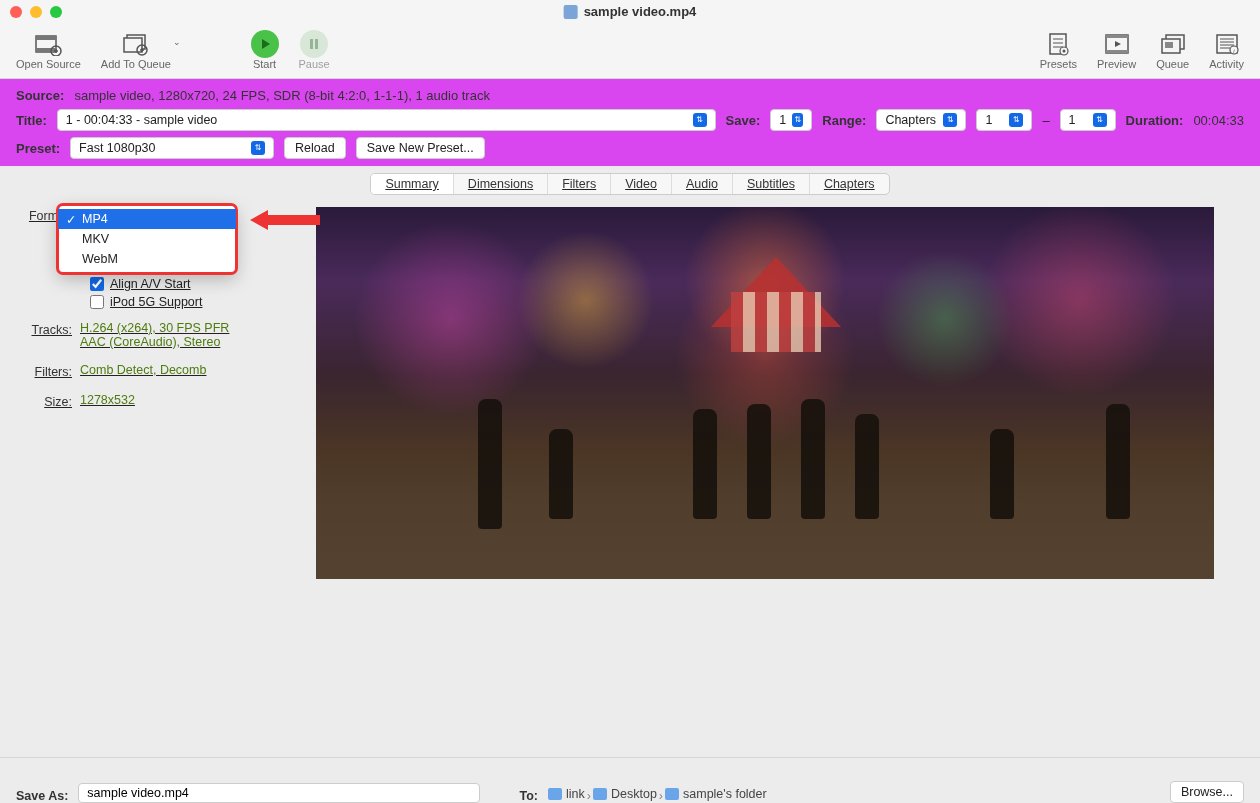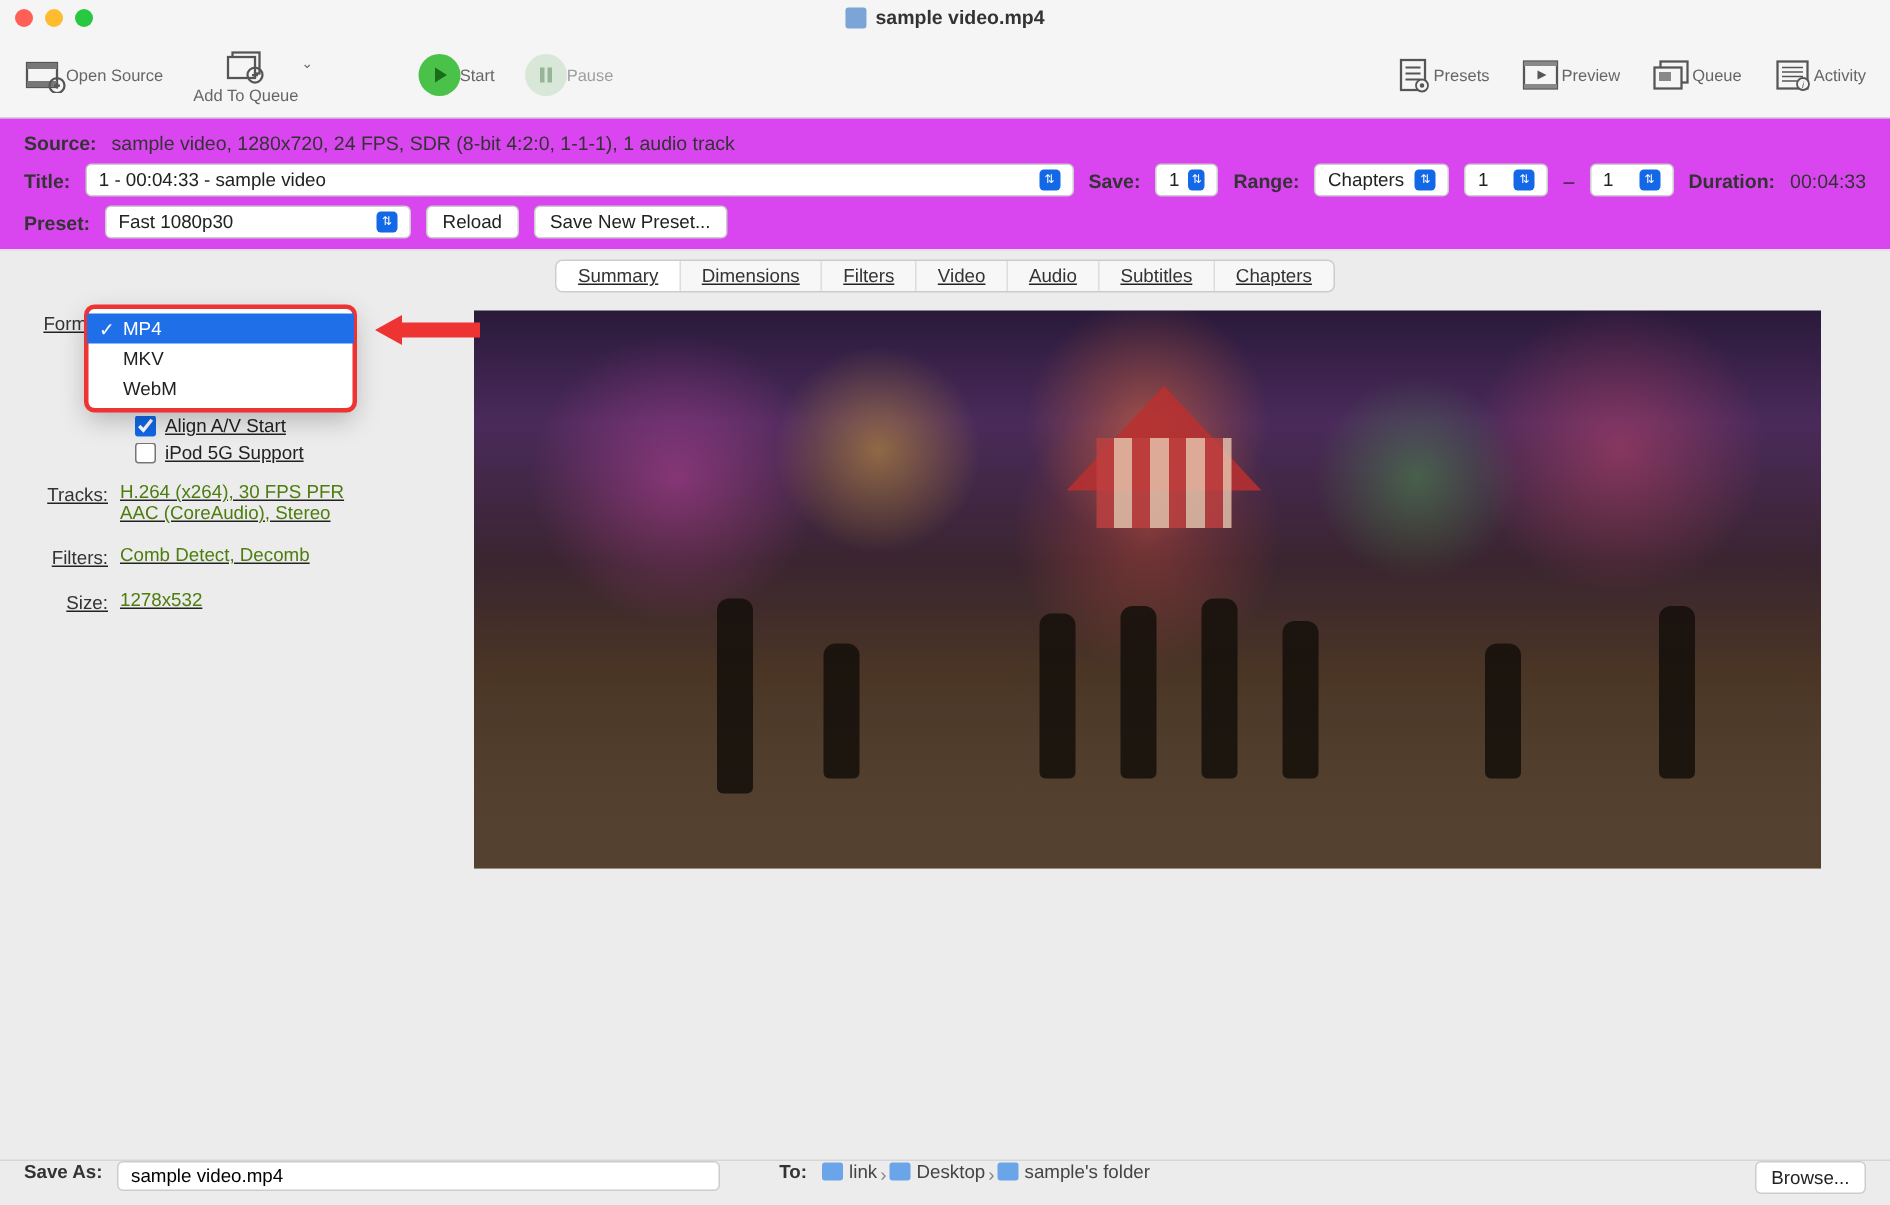--- a/index.html
+++ b/index.html
@@ -10,21 +10,21 @@
 .traffic-lights { display: flex; gap: 8px; padding-left: 10px; }
 .tl { width: 12px; height: 12px; border-radius: 50%; }
 .tl.red { background: #ff5f57; }
 .tl.yellow { background: #febc2e; }
 .tl.green { background: #28c840; }
 .title-center { position: absolute; left: 50%; transform: translateX(-50%); display: flex; align-items: center; gap: 6px; font-size: 13px; font-weight: 600; color: #333; }
 .title-icon { width: 14px; height: 14px; background: #7aa5d6; border-radius: 2px; display: inline-block; }
 
 
 .toolbar { height: 56px; background: #f5f5f5; border-bottom: 1px solid #d6d6d6; display: flex; align-items: center; padding: 0 6px; }
-.tb-item { display: flex; flex-direction: row; align-items: center; padding: 2px 10px; font-size: 11px; color: #666; cursor: pointer; }
+.tb-item { display: flex; flex-direction: column; align-items: center; padding: 2px 10px; font-size: 11px; color: #666; cursor: pointer; }
 .tb-icon { width: 28px; height: 26px; display: flex; align-items: center; justify-content: center; margin-bottom: 1px; }
 .tb-item.with-chev { flex-direction: row; align-items: flex-start; }
 .tb-item.with-chev .col { display: flex; flex-direction: column; align-items: center; }
 .chev-small { font-size: 9px; color: #666; padding-top: 6px; padding-left: 2px; }
 .tb-spacer { flex: 1; }
 .play-btn { width: 28px; height: 28px; border-radius: 50%; background: #4ac24a; display: flex; align-items: center; justify-content: center; }
 .pause-btn { width: 28px; height: 28px; border-radius: 50%; background: #c5dfc5; display: flex; align-items: center; justify-content: center; }
 
 
 .info-area { background: #d946ef; padding: 6px 16px 4px 16px; border-bottom: 1px solid #e8e8e8; }
@@ -68,21 +68,21 @@
 
 
 .dropdown-wrap { position: absolute; top: 38px; left: 58px; z-index: 50; }
 .dropdown-box { width: 178px; background: #fff; border-radius: 5px; box-shadow: 0 6px 18px rgba(0,0,0,.25); padding: 4px 0; outline: 3px solid #e33; outline-offset: -1px; }
 .dd-item { padding: 3px 14px 3px 24px; font-size: 12.5px; position: relative; cursor: pointer; }
 .dd-item.selected { background: #1e6fe8; color: #fff; }
 .dd-item.selected::before { content: "✓"; position: absolute; left: 8px; }
 .arrow-annot { position: absolute; top: 40px; left: 250px; z-index: 60; }
 
 
-.footer { position: absolute; bottom: 0; left: 0; right: 0; height: 30px; background: #ececec; border-top: 1px solid #d6d6d6; display: flex; align-items: flex-start; padding: 0 16px; font-size: 12.5px; gap: 10px; }
+.footer { position: absolute; bottom: 0; left: 0; right: 0; height: 46px; background: #ececec; border-top: 1px solid #d6d6d6; display: flex; align-items: flex-end; padding: 0 16px; font-size: 12.5px; gap: 10px; }
 .save-input { flex: 1; max-width: 728px; background: #fff; border: 1px solid #ccc; border-radius: 4px; padding: 2px 8px; height: 20px; font-size: 12.5px; }
 .crumb { display: inline-flex; align-items: center; gap: 4px; color: #444; }
 .crumb-icon { width: 14px; height: 12px; background: #6aa5ea; border-radius: 2px; display: inline-block; }
 .sep { color: #888; padding: 0 2px; }
 
 svg { display: block; }
 </style>
 </head>
 <body>
 

